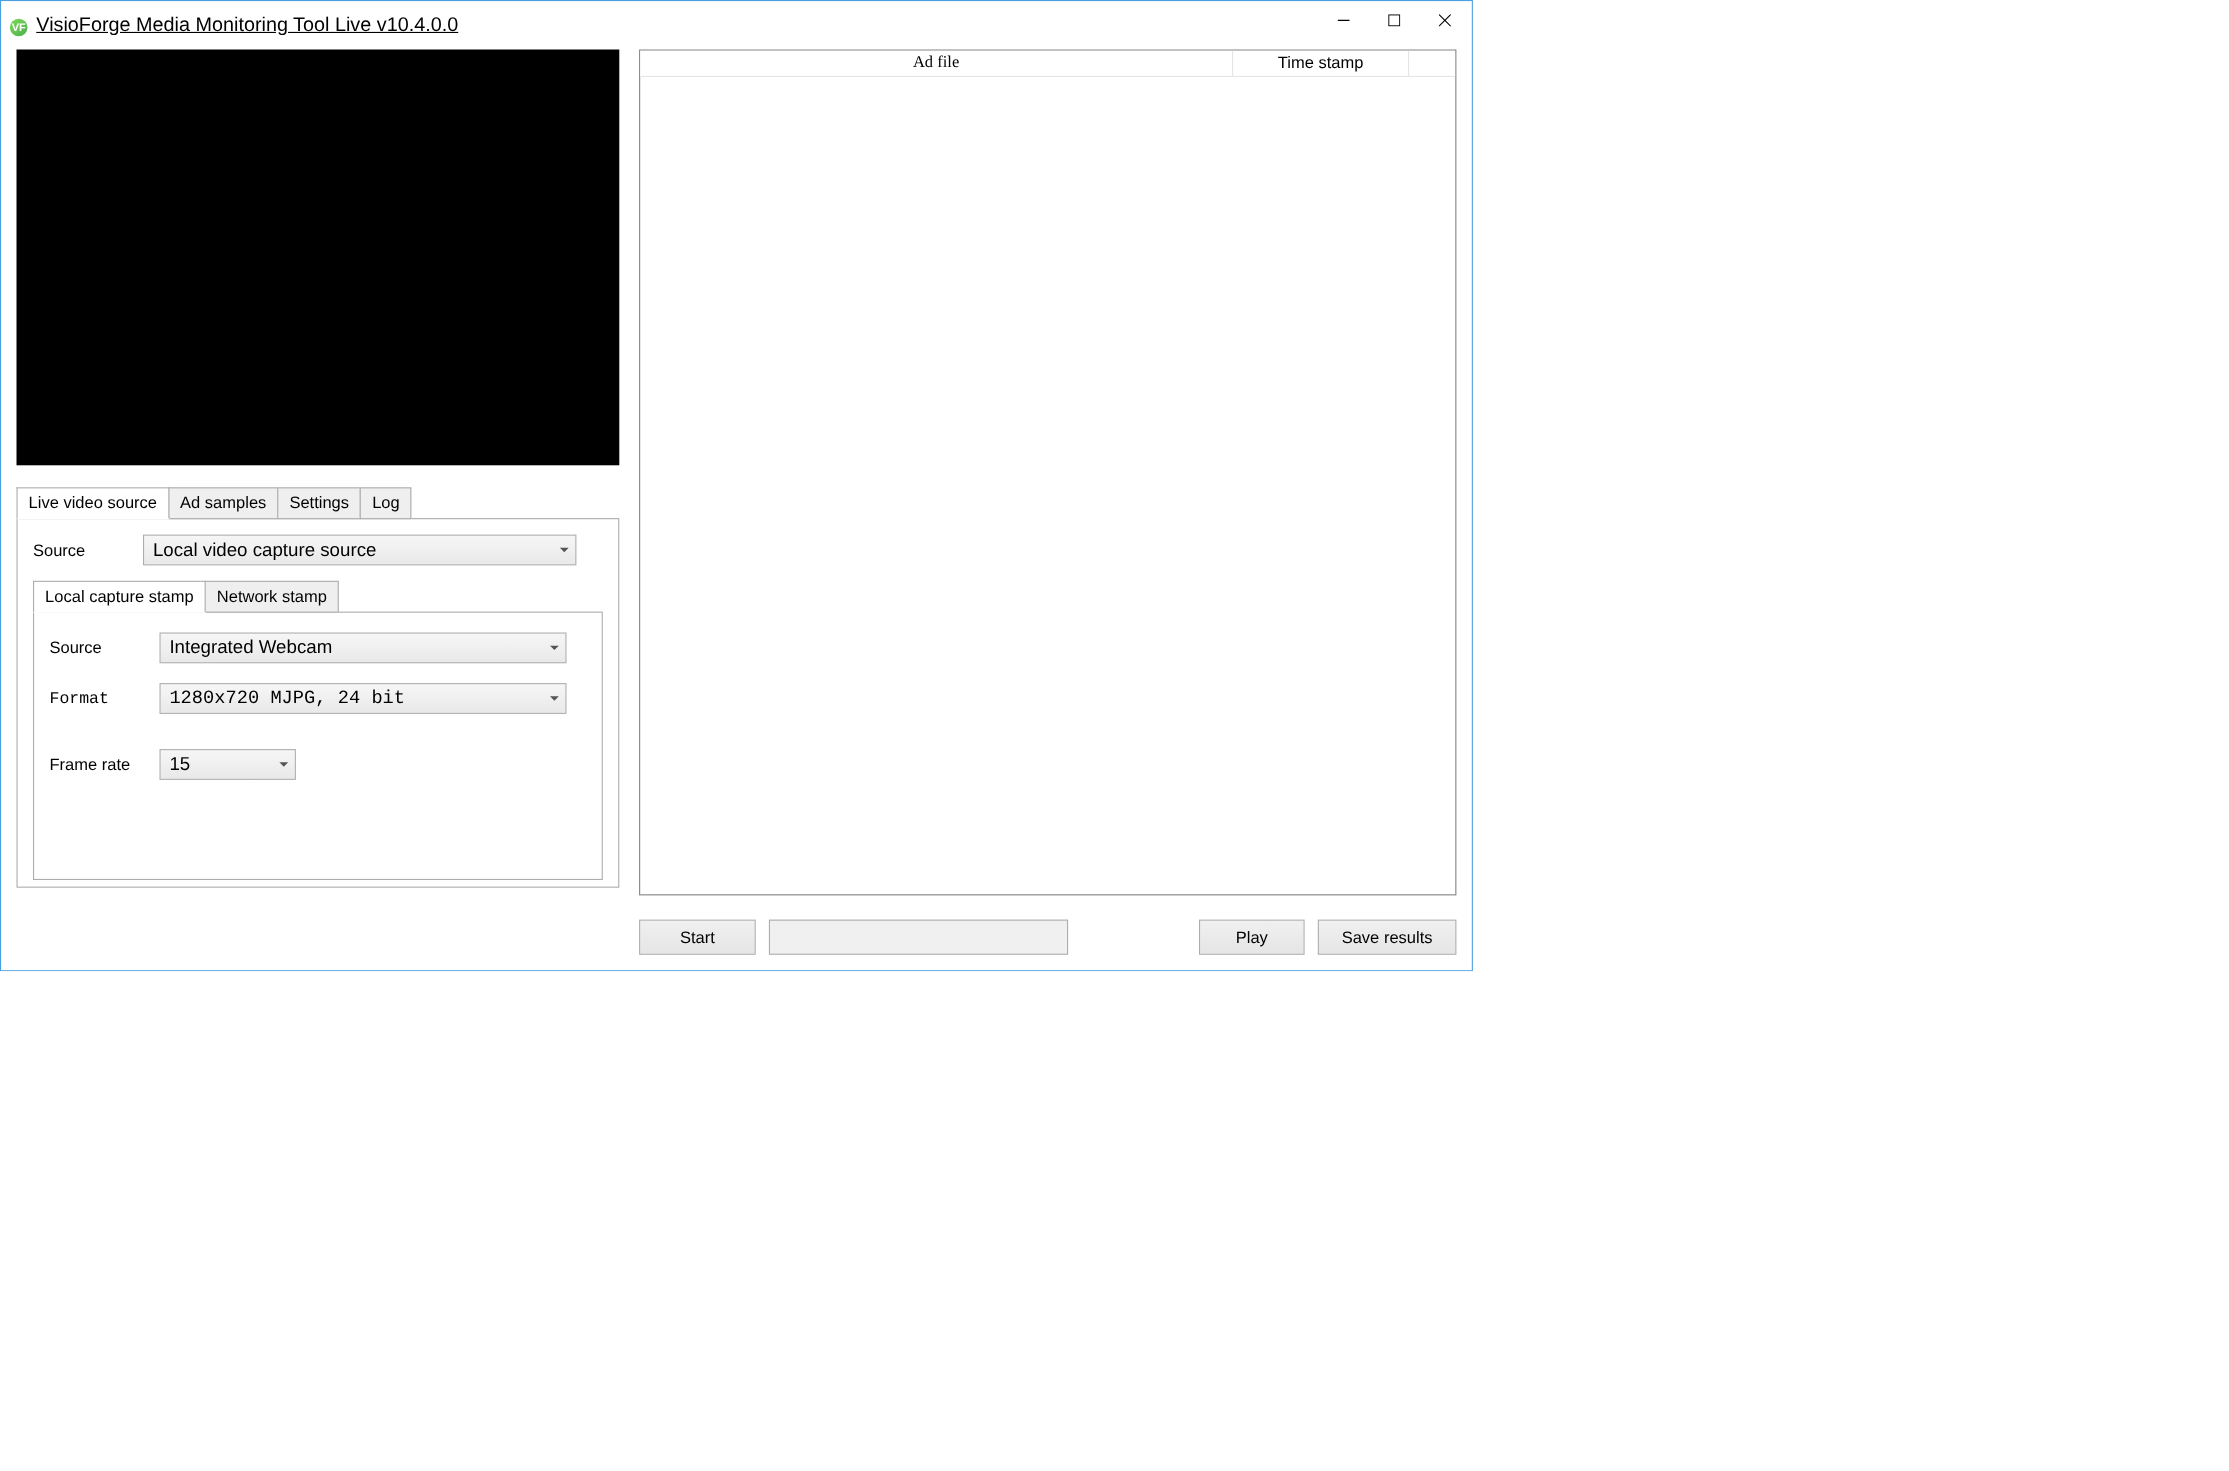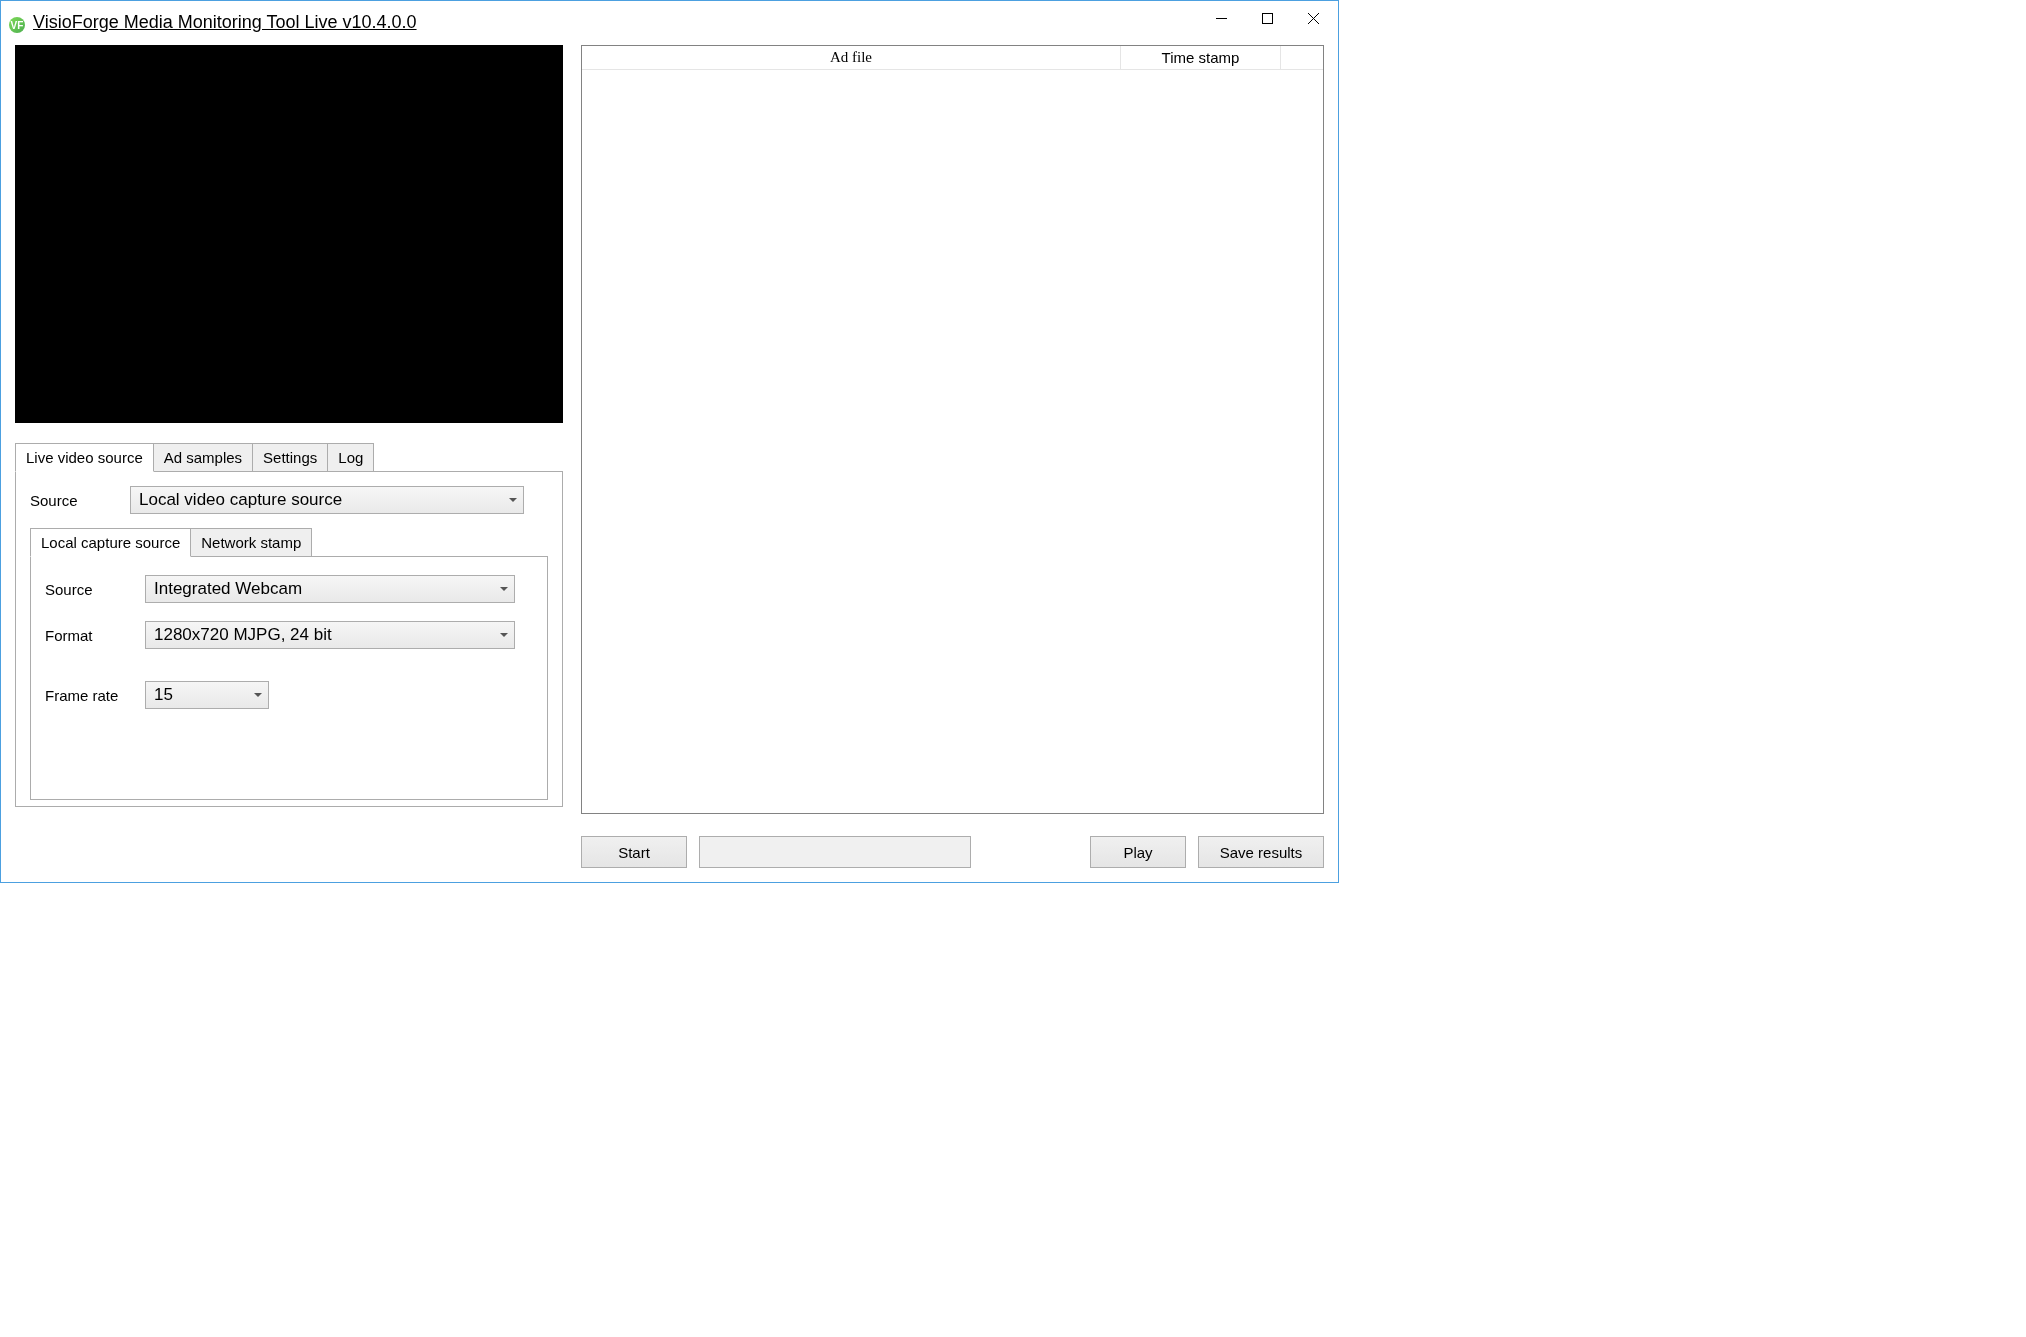--- a/index.html
+++ b/index.html
@@ -280,34 +280,34 @@
           <div class="form-row">
             <div class="form-label">Source</div>
             <div class="combo wide">
               <span>Local video capture source</span>
               <div class="combo-arrow"></div>
             </div>
           </div>
 
           <div class="sub-tab-container">
             <div class="tab-strip">
-              <div class="tab active">Local capture source</div>
+              <div class="tab active">Local capture stamp</div>
               <div class="tab">Network stamp</div>
             </div>
             <div class="sub-tab-panel">
 
               <div class="form-row">
                 <div class="sub-form-label">Source</div>
                 <div class="combo mid">
                   <span>Integrated Webcam</span>
                   <div class="combo-arrow"></div>
                 </div>
               </div>
 
-              <div class="form-row" style="margin-top:18px;">
+              <div class="form-row" style="margin-top:18px;font-family:Liberation Mono, monospace;">
                 <div class="sub-form-label">Format</div>
                 <div class="combo mid">
                   <span>1280x720 MJPG, 24 bit</span>
                   <div class="combo-arrow"></div>
                 </div>
               </div>
 
               <div class="form-row" style="margin-top:32px;">
                 <div class="sub-form-label">Frame rate</div>
                 <div class="combo small">

